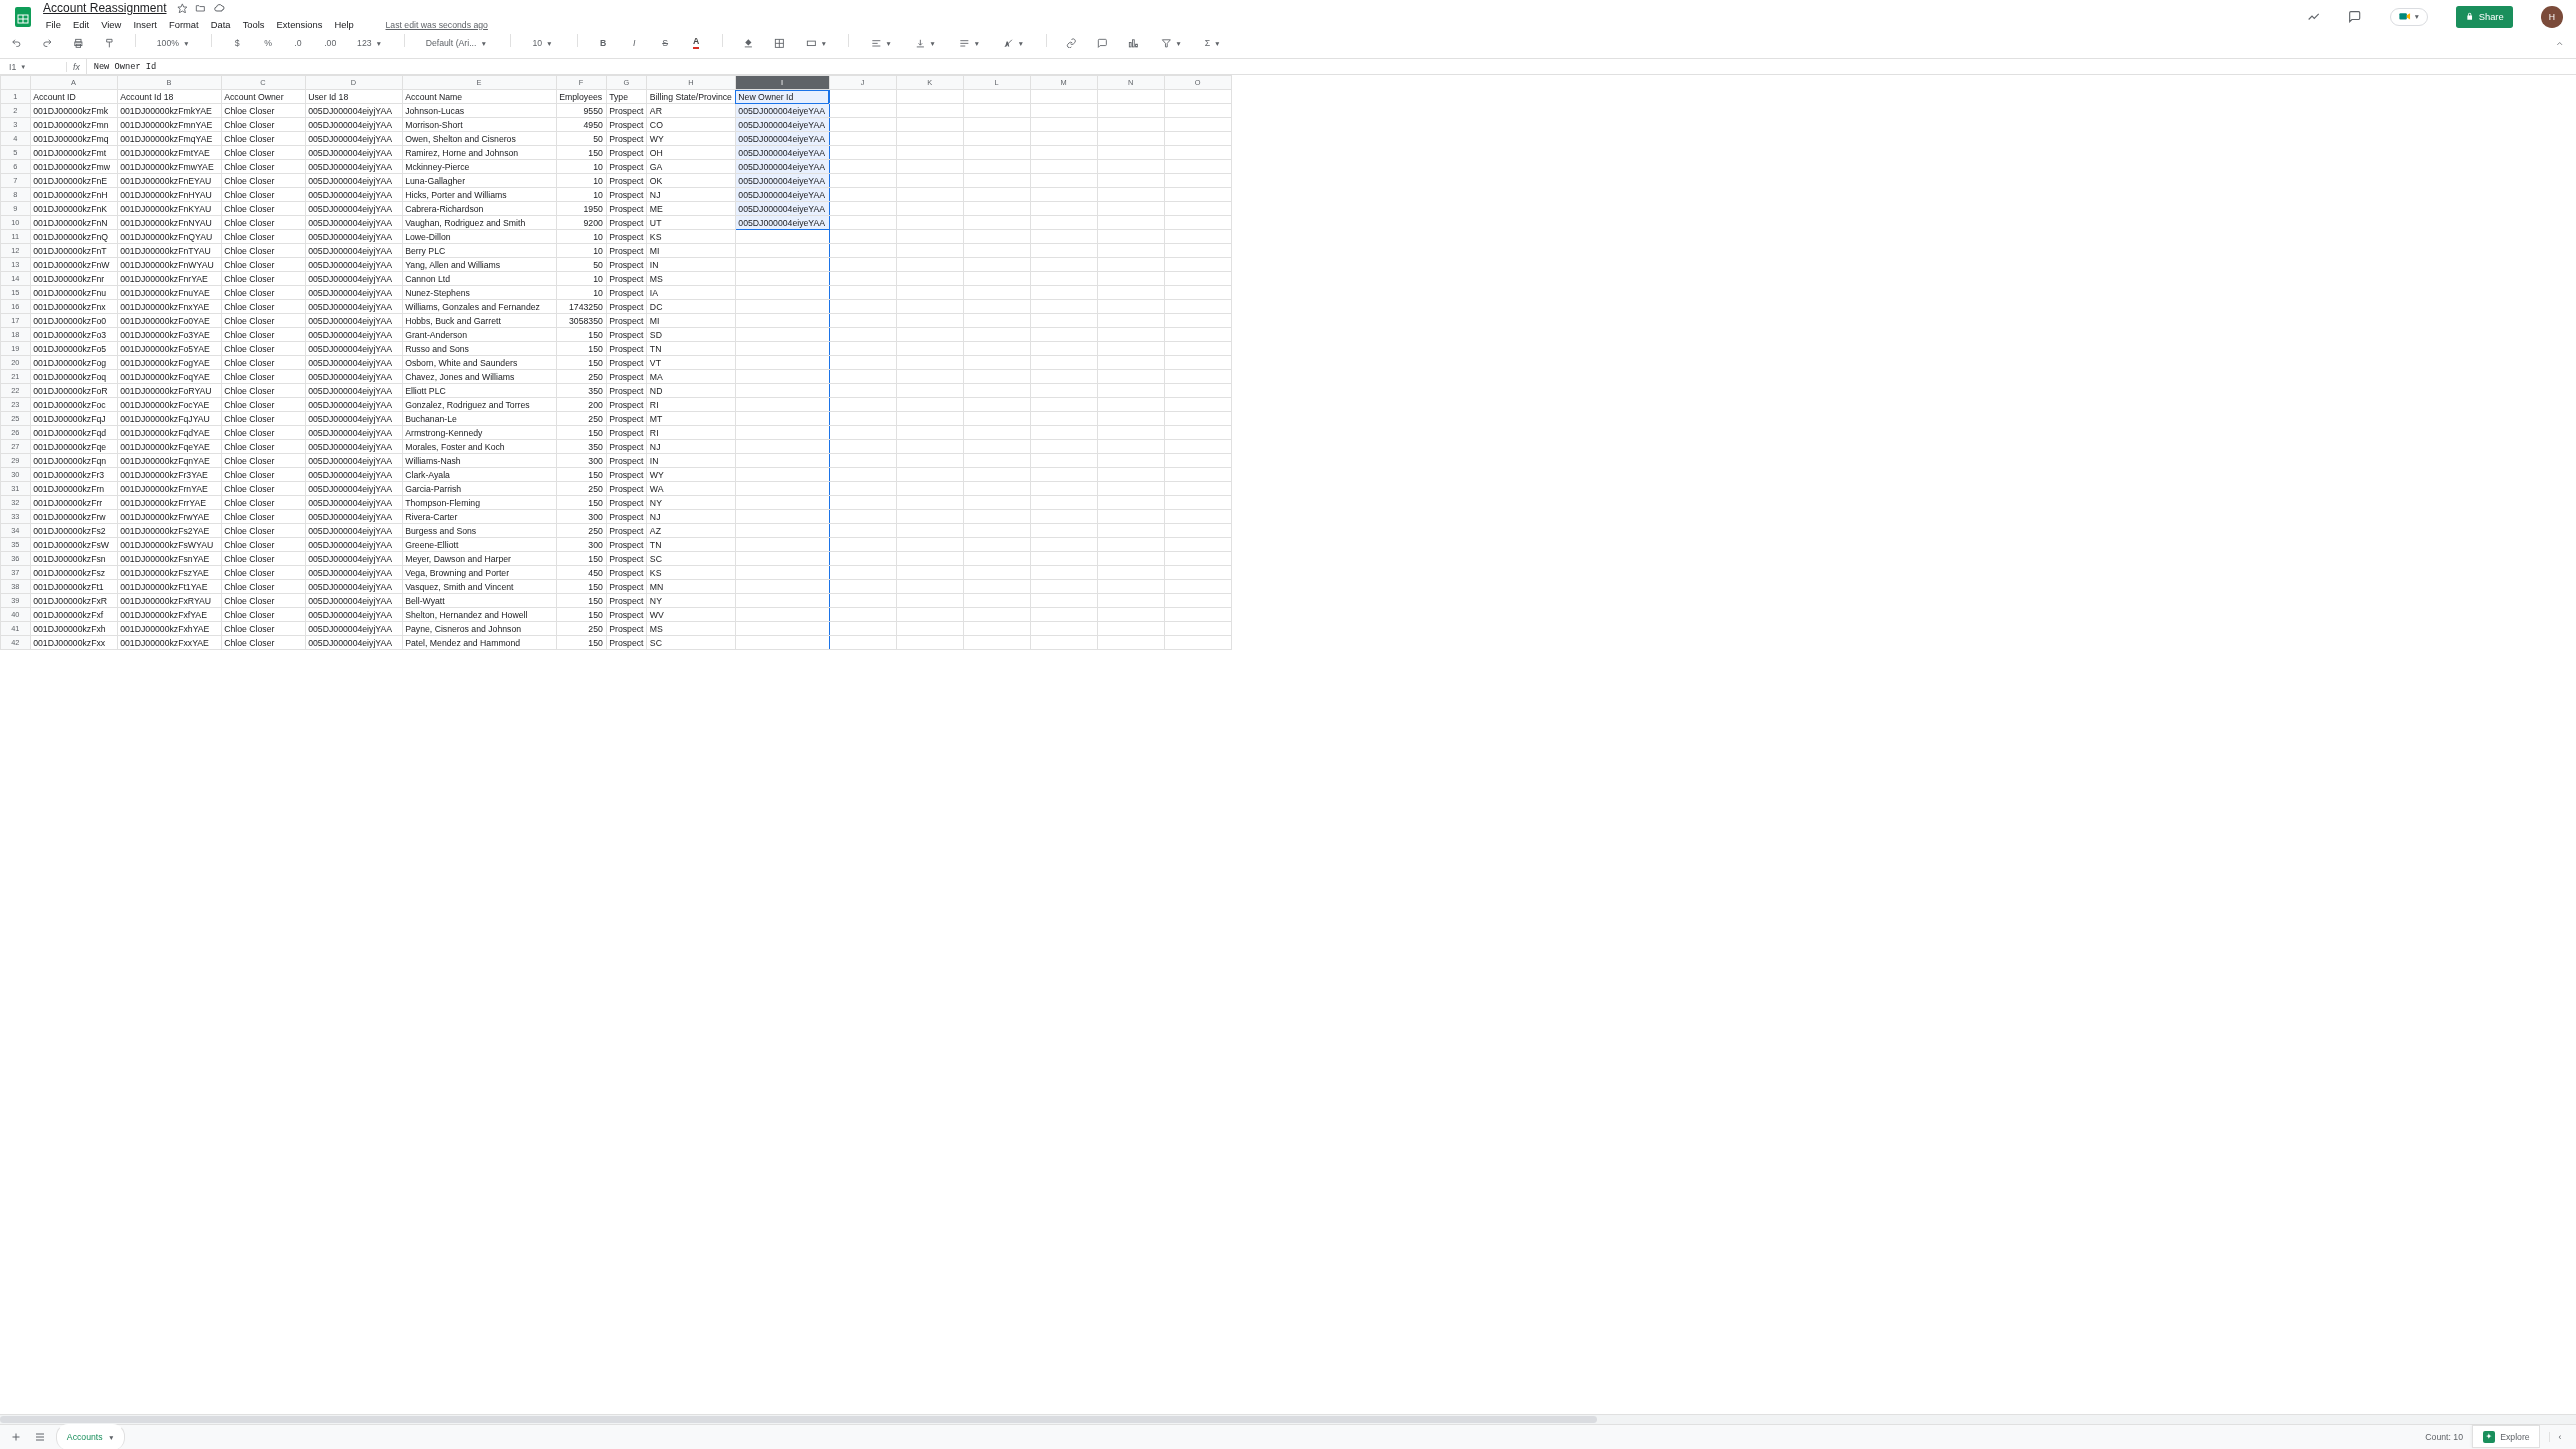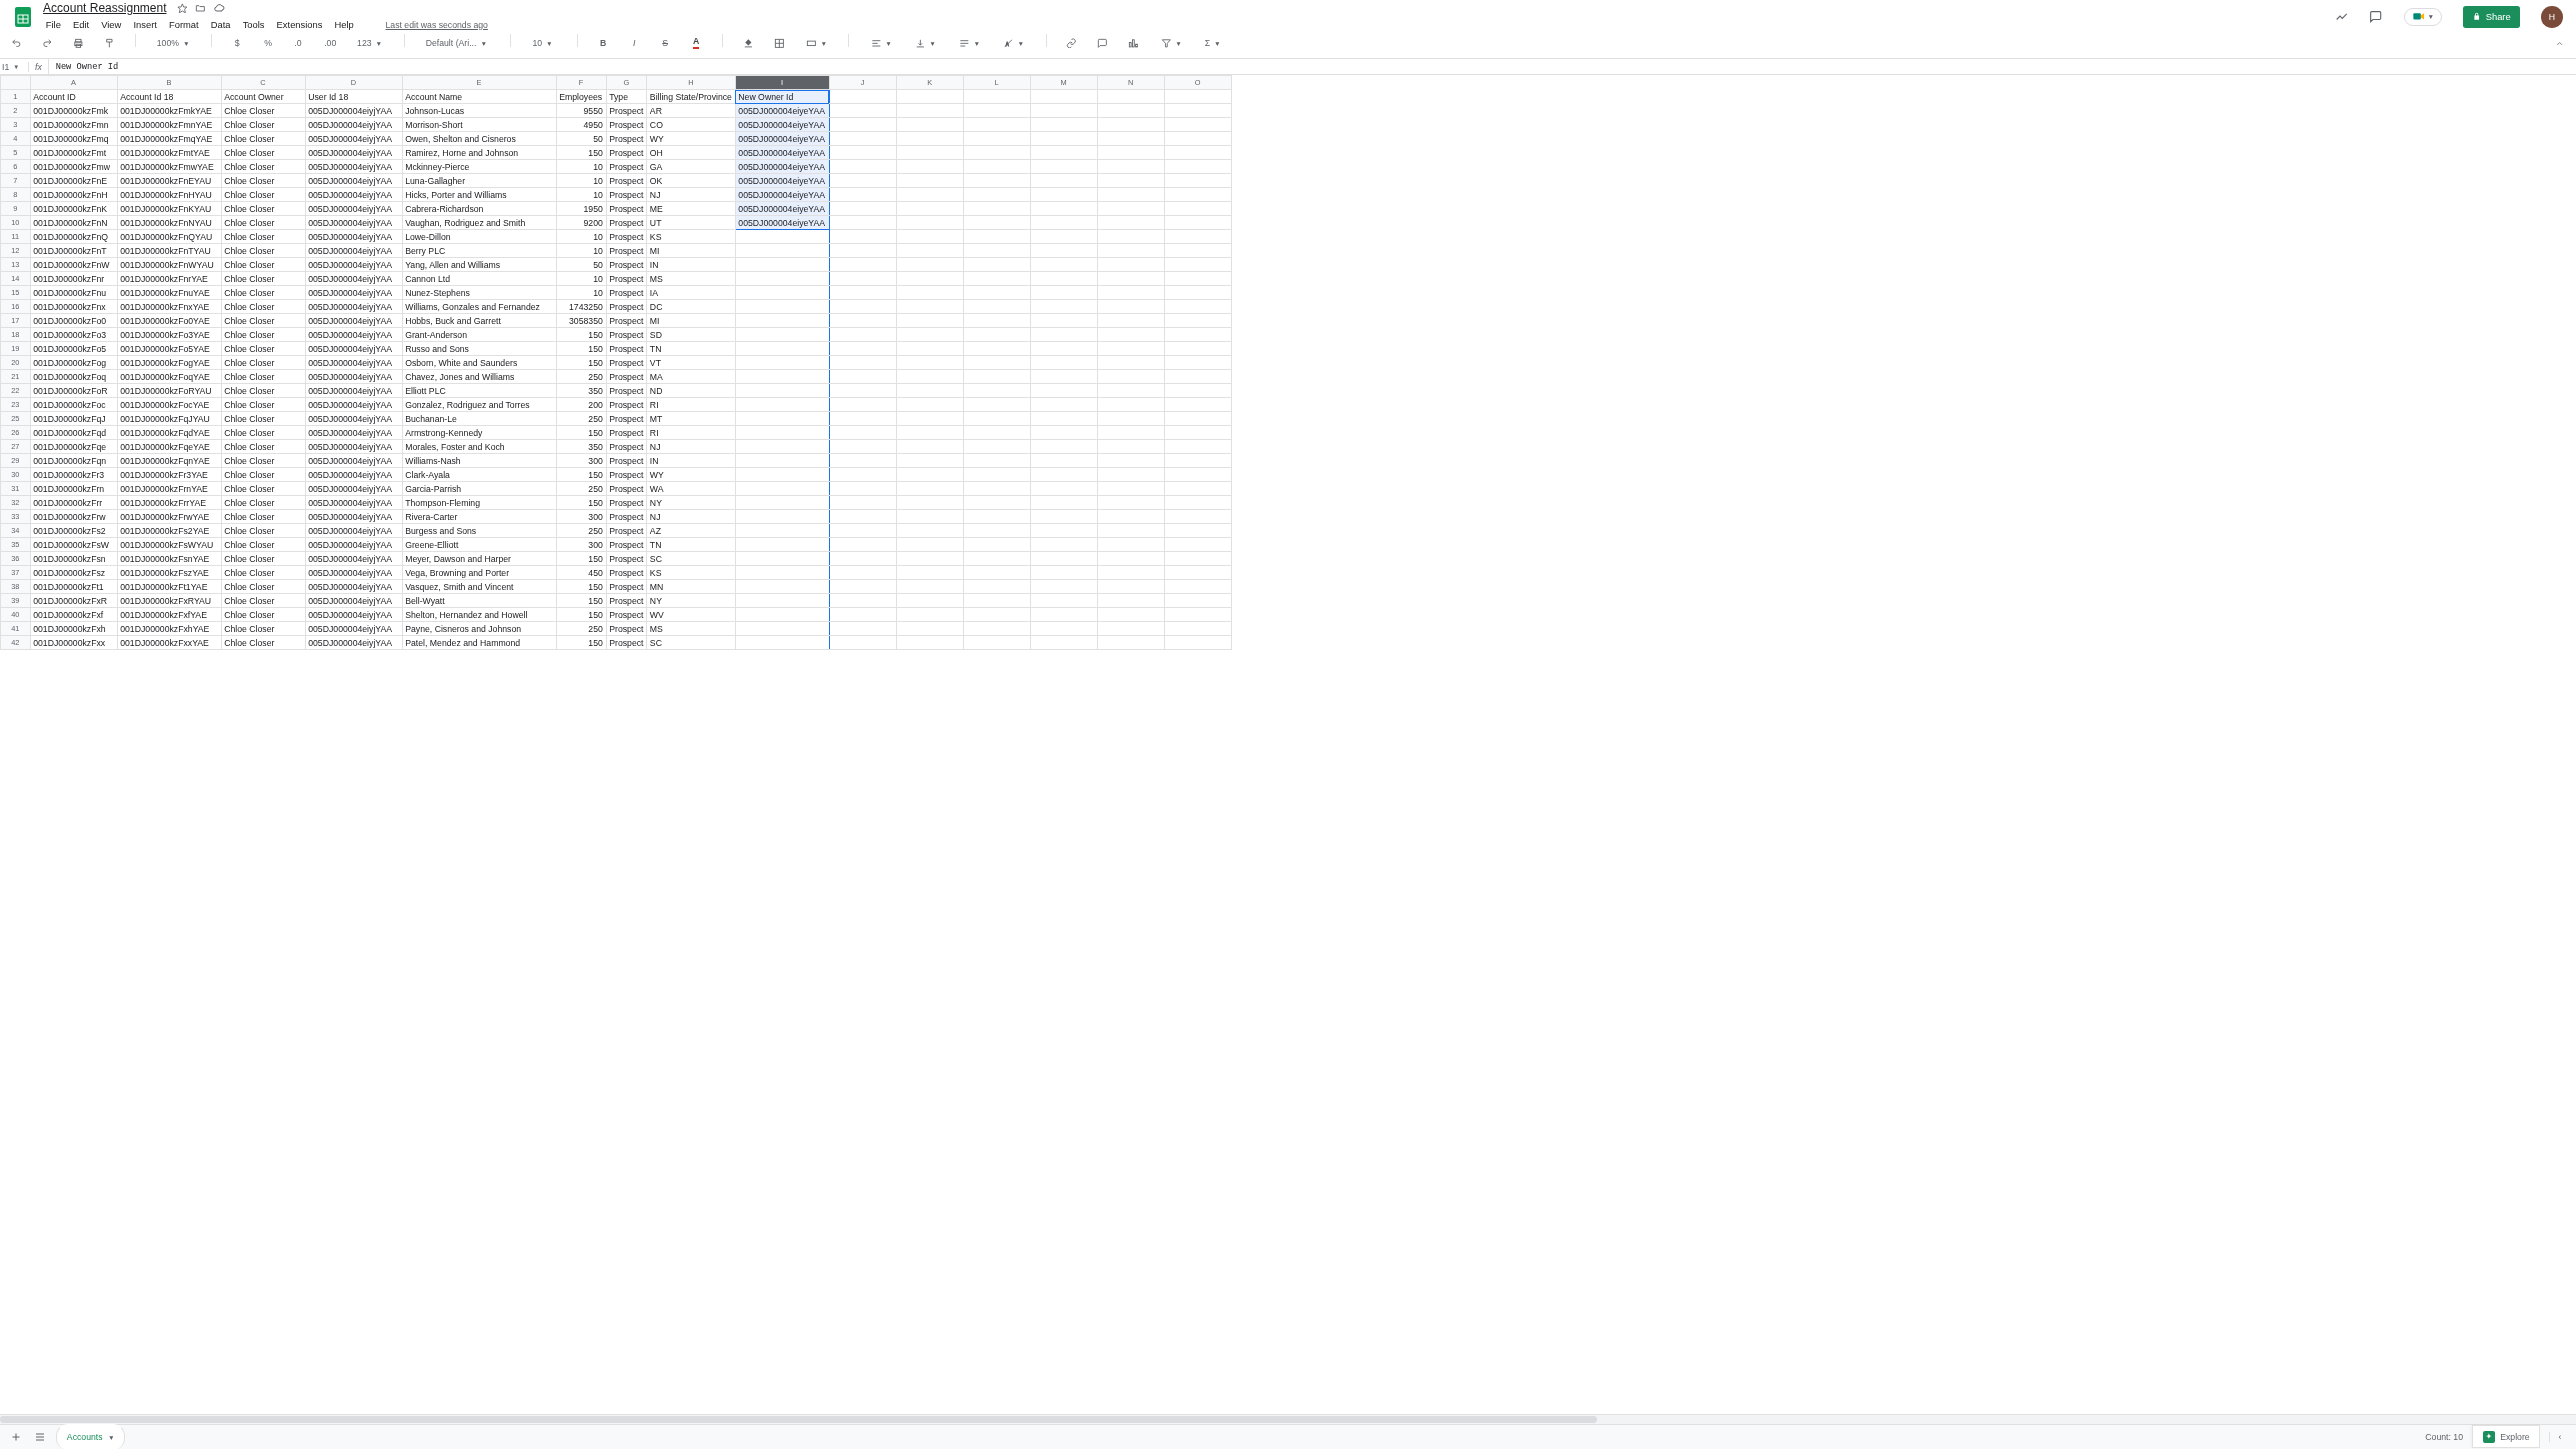--- a/index.html
+++ b/index.html
@@ -7,21 +7,21 @@
   .app { display: flex; flex-direction: column; height: 100%; }
 
   
   .titlebar { display: flex; align-items: center; padding: 4px 9.4px 0 9.4px; height: 29.5px; }
   .doc-icon { width: 27px; height: 35px; display:flex; align-items:center; justify-content:center; }
   .doc-icon svg { width: 24px; height: 24px; }
   .title-area { flex: 1; display:flex; flex-direction:column; margin-left: 4px; }
   .title-row { display:flex; align-items:center; gap: 6.7px; height: 16px; }
   .doc-title { font-size: 12px; color:#202124; padding: 1.3px 2.7px; border-radius:2.7px;text-decoration:underline; }
   .title-icon { color:#5f6368; width:12px; height:12px; display:flex; align-items:center; justify-content:center; cursor:pointer; }
-  .title-right { display:flex; align-items:center; gap: 21px; padding-right: 4px; }
+  .title-right { display:flex; align-items:center; gap: 28px; padding-right: 4px; }
   .share-btn { background:#1a8f5c; color:#fff; border:none; border-radius:2.7px; padding:5.4px 9.4px; font-size:9.4px; font-weight:500; display:flex; align-items:center; gap:4px; cursor:pointer; }
   .share-btn .lock { width:9.4px; height:9.4px; }
   .avatar-circle { width:21.5px; height:21.5px; border-radius:50%; background:#7b4b3a; color:#fff; display:flex; align-items:center; justify-content:center; font-weight:500; cursor:pointer; }
   .meet-pill { border:0.7px solid #dadce0; border-radius:13.4px; padding:2.7px 6.7px; display:flex; align-items:center; gap:2.7px; cursor:pointer; }
   .hdr-icon { color:#5f6368; cursor:pointer; display:flex; align-items:center; }
 
   
   .menubar { display:flex; align-items:center; gap: 1.3px; padding-left: 40px; height: 17.4px; font-size:9.4px; color:#202124; }
   .menu-item { padding: 1.3px 5.4px; border-radius:2.7px; cursor:pointer; }
   .last-edit { color:#5f6368; text-decoration: underline; margin-left: 25px; cursor:pointer; font-size:8.7px; }
@@ -30,21 +30,21 @@
   .toolbar { display:flex; gap:12px; padding: 4px 6.7px; border-bottom:0.7px solid #e0e0e0; height:29.5px; }
   .tb-btn { min-width:19px; height:19px; display:flex; align-items:center; justify-content:center; color:#5f6368; border-radius:2.7px; cursor:pointer; padding:0 2.7px; font-size:8.7px; }
   .tb-sep { width:0.7px; height:13.4px; background:#e0e0e0; margin:0 4px; }
   .tb-select { display:flex; align-items:center; gap:4px; padding:0 5.4px; height:19px; color:#5f6368; cursor:pointer; border-radius:2.7px; font-size:8.7px; }
   .tb-select .caret { font-size:6.7px; color:#5f6368; }
   .tb-right { margin-left:auto; display:flex; align-items:center; }
   .underline-red { border-bottom:2px solid #d93025; padding-bottom:0.7px; line-height:1; font-weight:bold; color:#444; }
 
   
   .fxbar { display:flex; align-items:center; border-bottom:0.7px solid #e0e0e0; height:16px; font-size:8.7px; }
-  .namebox { width:29px; border-right:0.7px solid #e0e0e0; padding:0 2px; display:flex; align-items:center; color:#5f6368; gap:4px; }
+  .namebox { width:67px; border-right:0.7px solid #e0e0e0; padding:0 9px; display:flex; align-items:center; color:#5f6368; gap:4px; }
   .namebox .caret { font-size:6px; color:#5f6368; }
   .fx-label { width:20px; text-align:center; color:#5f6368; font-style:italic; border-right:0.7px solid #e0e0e0; height:100%; display:flex; align-items:center; justify-content:center; }
   .fx-input { flex:1; padding:0 6.7px; font-family: "Courier New", monospace; font-size:8.7px; color:#202124; }
 
   
   .grid-wrap { flex:1; overflow:auto; position:relative; }
   table.sheet { border-collapse: collapse; table-layout: fixed; font-size:8.7px; }
   table.sheet th, table.sheet td { border:0.7px solid #e0e0e0; height:14px; padding:0 2.7px; white-space:nowrap; overflow:hidden; text-overflow:clip; }
   table.sheet thead th { background:#f8f9fa; color:#5f6368; font-weight:400; font-size:7.4px; text-align:center; position:sticky; top:0; z-index:2; }
   table.sheet thead th.corner { background:#f8f9fa; position:sticky; left:0; z-index:3; }

